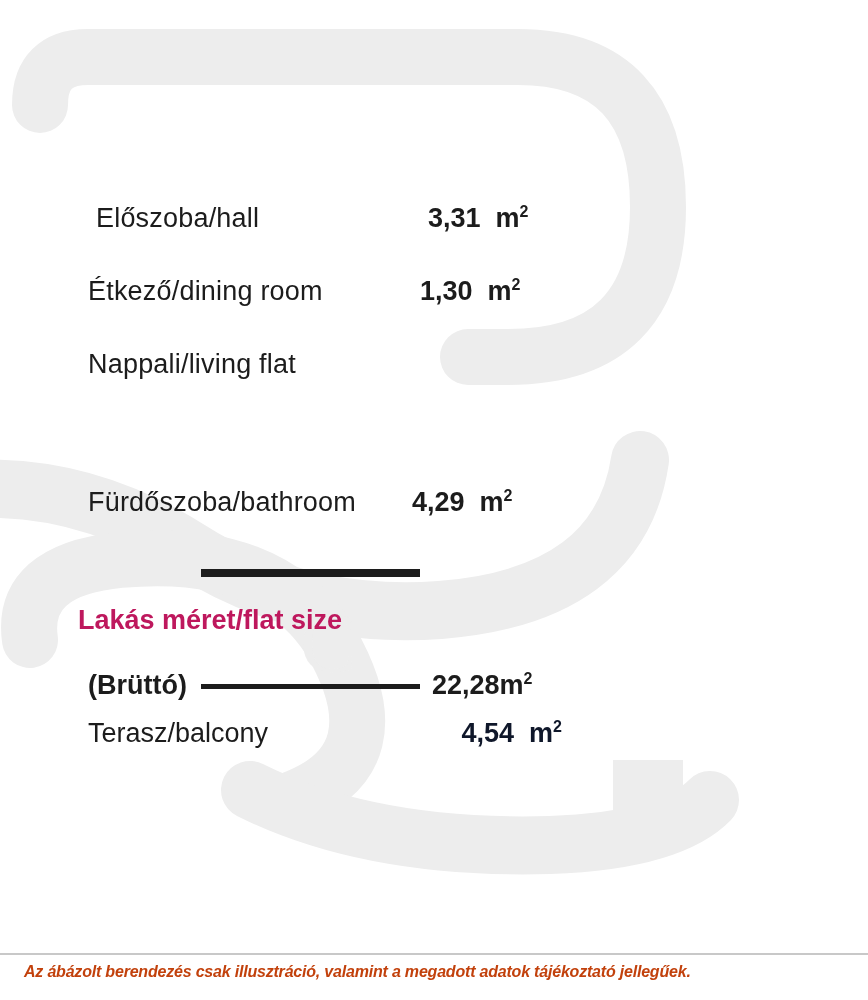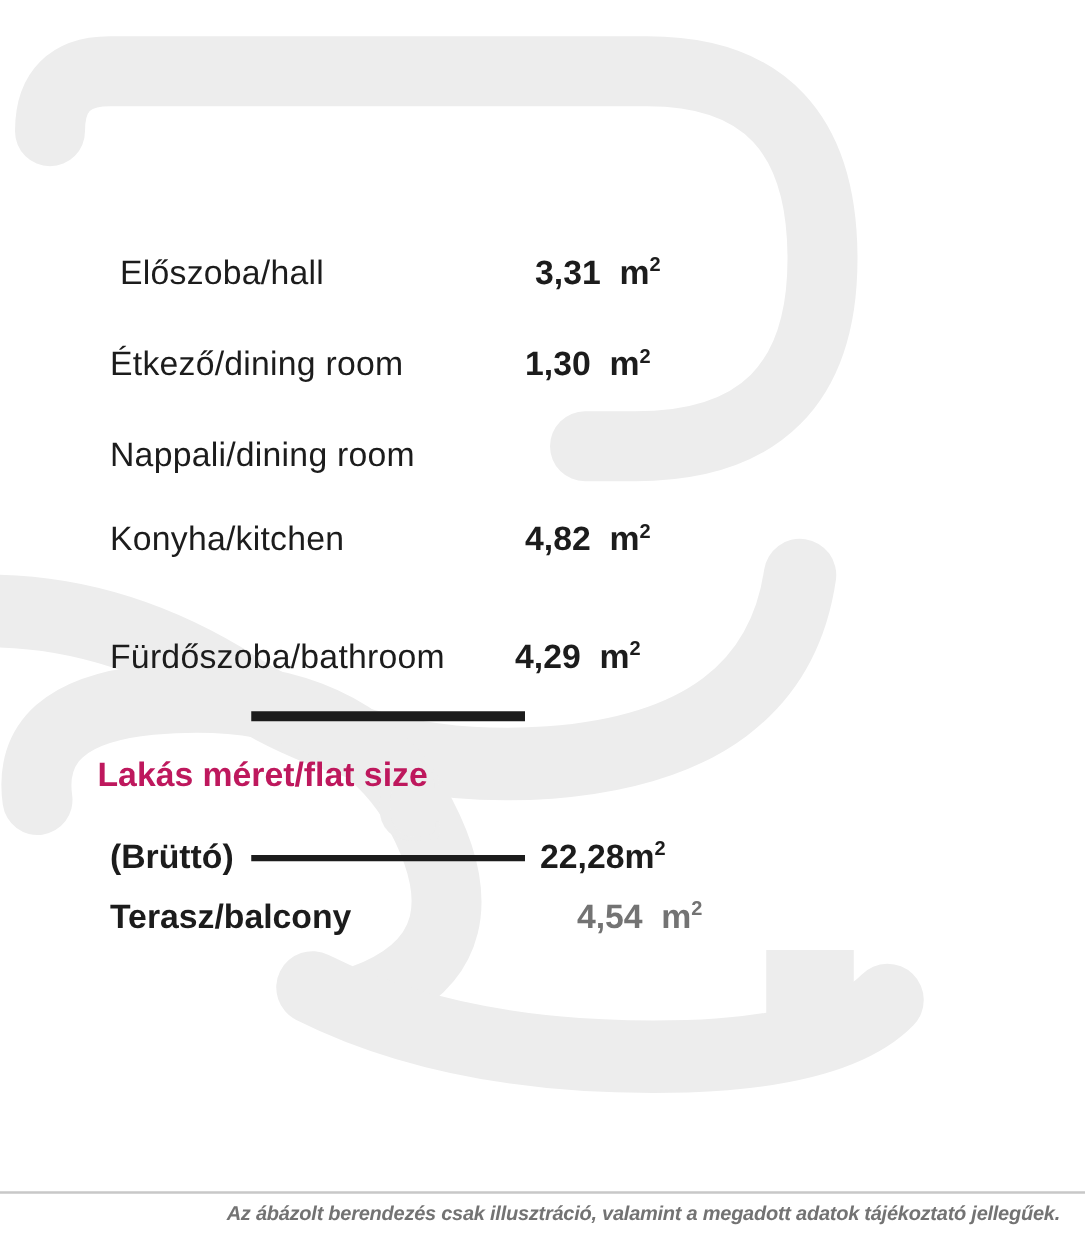--- a/index.html
+++ b/index.html
@@ -70,21 +70,21 @@
     font-weight: 700;
     vertical-align: super;
     line-height: 0;
   }
 
   
   #row-0 { top: 203px; left: 96px; }
   #row-1 { top: 276px; }
   #row-2 { top: 349px; }
   #row-3 { top: 416px; }
-  #row-4 { top: 487px; margin-top: 23px; }
+  #row-4 { top: 487px; }
 
   #row-0 .room-value { left: 332px; }
   #row-1 .room-value { left: 332px; }
   #row-2 .room-value { left: 324px; }
   #row-3 .room-value { left: 332px; }
   #row-4 .room-value { left: 324px; }
 
   
   #rule {
     position: absolute;
@@ -135,34 +135,34 @@
     font-size: 16px;
     vertical-align: super;
     line-height: 0;
   }
 
   #balcony-label {
     position: absolute;
     left: 88px;
     top: 718px;
     font-size: 27px;
-    font-weight: 700;
+    font-weight: 400;
     white-space: nowrap;
     color: #1c1c1c;
   }
   #balcony-value {
     position: absolute;
     left: 380px;
     top: 718px;
     width: 182px;
     text-align: right;
     font-size: 27px;
     font-weight: 700;
     white-space: nowrap;
-    color: #737373;
+    color: #0f172a;
   }
   #balcony-value sup {
     font-size: 16px;
     vertical-align: super;
     line-height: 0;
   }
 
   
   #footer-rule {
     position: absolute;
@@ -174,23 +174,22 @@
   }
   #footer-note {
     position: absolute;
     left: 24px;
     top: 963px;
     width: 824px;
     font-size: 16px;
     font-weight: 700;
     font-style: italic;
     letter-spacing: -0.2px;
-    color: #737373;
-    white-space: nowrap;
-    text-align: right;
+    color: #c2410c;
+    white-space: nowrap;
   }
 </style>
 </head>
 <body>
 
 <svg id="watermark" viewBox="0 0 868 1000" aria-hidden="true">
   <g fill="none" stroke="#ededed">
 
     <path d="M40 105 q0 -48 48 -48 h430 q140 0 140 150 q0 150 -150 150 h-40" stroke-width="56" stroke-linecap="round"></path>
 
@@ -213,27 +212,23 @@
     <span class="room-label">Előszoba/hall</span>
     <span class="room-value"><span>3,31</span>&nbsp; <span class="unit">m</span><sup>2</sup></span>
   </div>
 
   <div class="room-row" id="row-1">
     <span class="room-label">Étkező/dining room</span>
     <span class="room-value"><span>1,30</span>&nbsp; <span class="unit">m</span><sup>2</sup></span>
   </div>
 
   <div class="room-row" id="row-2">
-    <span class="room-label">Nappali/dining room</span>
-  </div>
-
-  <div class="room-row" id="row-3">
-    <span class="room-label">Konyha/kitchen</span>
-    <span class="room-value"><span>4,82</span>&nbsp; <span class="unit">m</span><sup>2</sup></span>
-  </div>
+    <span class="room-label">Nappali/living flat</span>
+  </div>
+
 
   <div class="room-row" id="row-4">
     <span class="room-label">Fürdőszoba/bathroom</span>
     <span class="room-value"><span>4,29</span>&nbsp; <span class="unit">m</span><sup>2</sup></span>
   </div>
 
   <div id="rule"></div>
 
   <div id="total-label">Lakás méret/flat size</div>
   <div id="total-sub">(Brüttó)</div>

